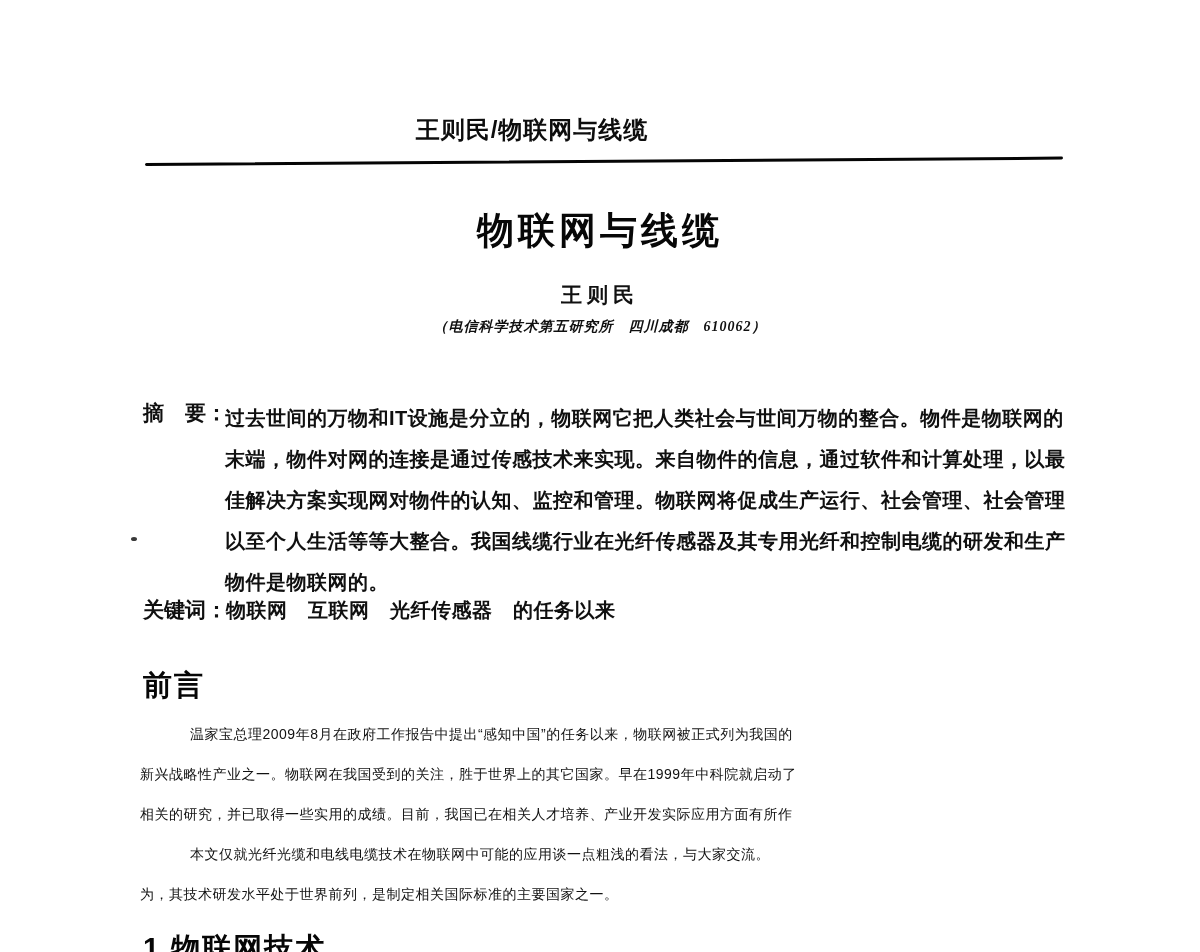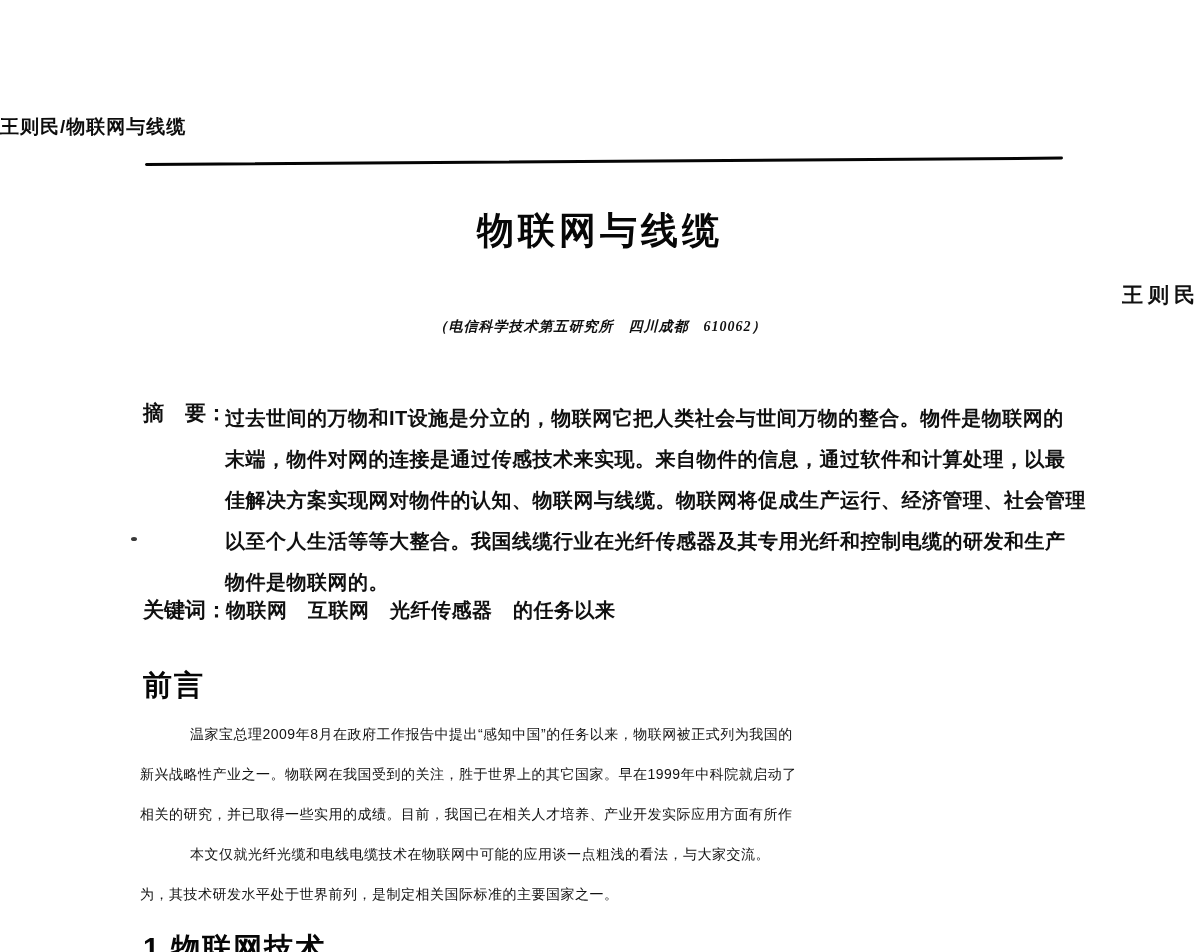--- a/index.html
+++ b/index.html
@@ -14,22 +14,22 @@
   .page {
     position: absolute;
     left: 0; top: 0;
     width: 1200px; height: 952px;
     background: #ffffff;
     overflow: hidden;
   }
   .running-head {
     position: absolute;
     top: 114px; left: 0; right: 136px;
-    text-align: left;
-    font-size: 19px;
+    text-align: center;
+    font-size: 24px;
     font-weight: 700;
     letter-spacing: 1px;
     color: #0d0d0d;
   }
   .header-rule {
     position: absolute;
     top: 163px; left: 145px;
     width: 918px; height: 3px;
     background: #050505;
     transform: rotate(-0.4deg);
@@ -42,21 +42,21 @@
     text-align: center;
     font-size: 37px;
     font-weight: 700;
     letter-spacing: 4px;
     color: #070707;
     margin-top: 20px;
   }
   .author-name {
     position: absolute;
     top: 281px; left: 0; width: 100%;
-    text-align: right;
+    text-align: center;
     font-size: 21px;
     font-weight: 700;
     letter-spacing: 5px;
   }
   .affiliation {
     position: absolute;
     top: 318px; left: 0; width: 100%;
     text-align: center;
     font-size: 14px;
     font-weight: 700;
@@ -150,21 +150,21 @@
 
   <div class="author-name">王则民</div>
 
   <div class="affiliation">（电信科学技术第五研究所　四川成都　610062）</div>
 
   <div class="abstract-label">摘　要：</div>
 
   <div class="abstract-body">
     <div class="line">过去世间的万物和IT设施是分立的，物联网它把人类社会与世间万物的整合。物件是物联网的</div>
     <div class="line">末端，物件对网的连接是通过传感技术来实现。来自物件的信息，通过软件和计算处理，以最</div>
-    <div class="line">佳解决方案实现网对物件的认知、物联网与线缆。物联网将促成生产运行、经济管理、社会管理</div>
+    <div class="line">佳解决方案实现网对物件的认知、监控和管理。物联网将促成生产运行、社会管理、社会管理</div>
     <div class="line">以至个人生活等等大整合。我国线缆行业在光纤传感器及其专用光纤和控制电缆的研发和生产</div>
     <div class="line">物件是物联网的。</div>
   </div>
 
   <div class="margin-dot"></div>
 
   <div class="keywords-label">关键词：</div>
   <div class="keywords-text">物联网　互联网　光纤传感器　的任务以来</div>
 
   <h2 class="heading-foreword">前言</h2>

